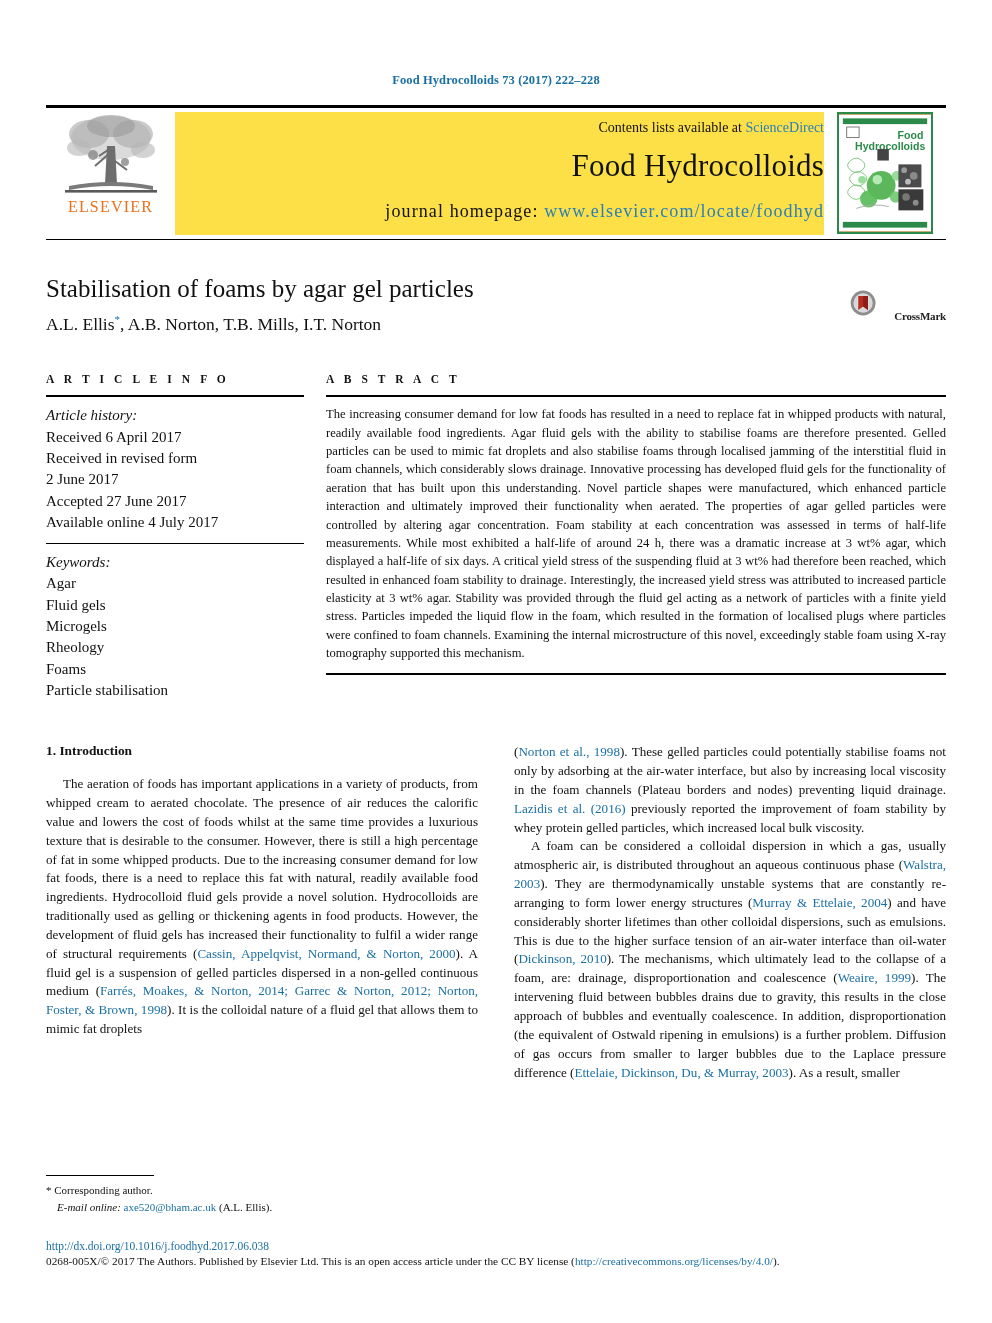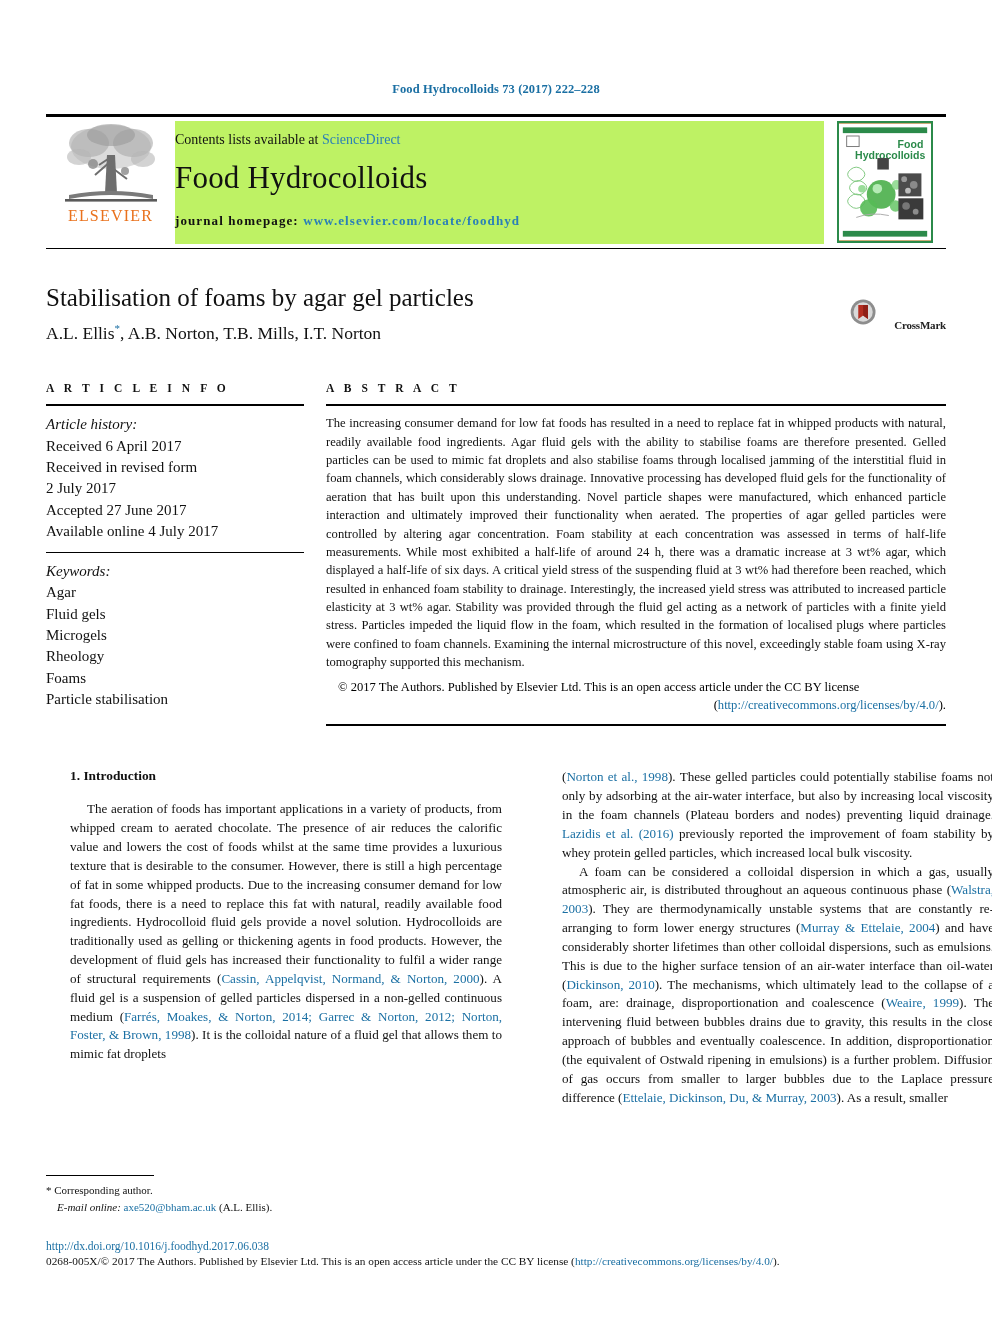--- a/index.html
+++ b/index.html
@@ -13,21 +13,21 @@
     font-family: "Liberation Serif", serif;
     color: #000000;
     position: relative;
     overflow: hidden;
   }
   .page {
     position: relative;
     width: 992px;
     height: 1323px;
     box-sizing: border-box;
-    padding: 9px 46px;
+    padding: 0 46px;
     border-radius: 18px;
   }
 
   
   .running-head {
     text-align: center;
     color: #1a6fa3;
     font-size: 12.5px;
     font-weight: bold;
     letter-spacing: .1px;
@@ -57,47 +57,46 @@
   .elsevier-word {
     font-family: "Liberation Serif", serif;
     font-size: 16px;
     letter-spacing: 1.2px;
     color: #E9711C;
     margin-top: 1px;
     line-height: 1;
   }
   .masthead-center {
     flex: 1 1 auto;
-    background: #bef264;
+    background: #fde047;
     margin: 4px 0 4px 0;
     display: flex;
     flex-direction: column;
-    align-items: flex-start;
+    align-items: flex-end;
     justify-content: center;
     padding: 6px 0 10px;
     box-sizing: border-box;
   }
   .contents-line {
     font-size: 14px;
     color: #111;
     margin-bottom: 14px;
   }
   .contents-line .sd { color: #2a7fb8; }
   .journal-name {
     font-size: 31px;
     color: #111;
     letter-spacing: .2px;
     margin-bottom: 20px;
     line-height: 1;
   }
   .homepage-line {
-    font-size: 13px;
+    font-size: 18px;
     letter-spacing: 1.1px;
     color: #111;
-    font-weight: bold;
   }
   .homepage-line .url { color: #2a7fb8; }
   .masthead-right {
     width: 122px;
     flex: 0 0 122px;
     display: flex;
     align-items: center;
     justify-content: center;
   }
   .cover {
@@ -187,21 +186,21 @@
   a.lnk, .lnk { color: #1a6fa3; text-decoration: none; }
 
   .hr-after-abstract { border-top: 2px solid #000; margin-top: 10px; }
 
   
   .body-cols {
     margin-top: 42px;
     display: flex;
     gap: 36px;
   }
-  .bcol { width: 432px; flex: 0 0 432px; position: relative; margin-left: 24px; }
+  .bcol { width: 432px; flex: 0 0 432px; position: relative; }
   .h2 {
     font-size: 13.4px;
     font-weight: bold;
     margin: 0 0 16px 0;
     color: #111;
   }
   .para {
     font-size: 13.1px;
     line-height: 1.44;
     text-align: justify;
@@ -331,44 +330,40 @@
 
   <div class="info-abstract">
 
     <div class="col-info">
       <div class="sec-label">A R T I C L E   I N F O</div>
       <div class="hr-thick"></div>
       <div class="info-text">
         <div class="ital">Article history:</div>
         <div>Received 6 April 2017</div>
         <div>Received in revised form</div>
-        <div>2 July 2017</div>
+        <div>2 June 2017</div>
         <div>Accepted 27 June 2017</div>
         <div>Available online 4 July 2017</div>
       </div>
       <div class="hr-thin"></div>
       <div class="info-text">
         <div class="ital">Keywords:</div>
         <div>Agar</div>
         <div>Fluid gels</div>
         <div>Microgels</div>
         <div>Rheology</div>
         <div>Foams</div>
         <div>Particle stabilisation</div>
       </div>
     </div>
 
     <div class="col-abstract">
       <div class="sec-label">A B S T R A C T</div>
       <div class="hr-thick"></div>
       <div class="abstract-text">The increasing consumer demand for low fat foods has resulted in a need to replace fat in whipped products with natural, readily available food ingredients. Agar fluid gels with the ability to stabilise foams are therefore presented. Gelled particles can be used to mimic fat droplets and also stabilise foams through localised jamming of the interstitial fluid in foam channels, which considerably slows drainage. Innovative processing has developed fluid gels for the functionality of aeration that has built upon this understanding. Novel particle shapes were manufactured, which enhanced particle interaction and ultimately improved their functionality when aerated. The properties of agar gelled particles were controlled by altering agar concentration. Foam stability at each concentration was assessed in terms of half-life measurements. While most exhibited a half-life of around 24 h, there was a dramatic increase at 3 wt% agar, which displayed a half-life of six days. A critical yield stress of the suspending fluid at 3 wt% had therefore been reached, which resulted in enhanced foam stability to drainage. Interestingly, the increased yield stress was attributed to increased particle elasticity at 3 wt% agar. Stability was provided through the fluid gel acting as a network of particles with a finite yield stress. Particles impeded the liquid flow in the foam, which resulted in the formation of localised plugs where particles were confined to foam channels. Examining the internal microstructure of this novel, exceedingly stable foam using X-ray tomography supported this mechanism.</div>
-      <div class="copyright">
-        <span class="lead">© 2017 The Authors. Published by Elsevier Ltd. This is an open access article under the CC BY license</span>
-        <span>(</span><span class="lnk">http://creativecommons.org/licenses/by/4.0/</span><span>).</span>
-      </div>
       <div class="hr-after-abstract"></div>
     </div>
   </div>
 
   <div class="body-cols">
 
     <div class="bcol">
       <div class="h2">1. Introduction</div>
       <p class="para"><span>The aeration of foods has important applications in a variety of products, from whipped cream to aerated chocolate. The presence of air reduces the calorific value and lowers the cost of foods whilst at the same time provides a luxurious texture that is desirable to the consumer. However, there is still a high percentage of fat in some whipped products. Due to the increasing consumer demand for low fat foods, there is a need to replace this fat with natural, readily available food ingredients. Hydrocolloid fluid gels provide a novel solution. Hydrocolloids are traditionally used as gelling or thickening agents in food products. However, the development of fluid gels has increased their functionality to fulfil a wider range of structural requirements (</span><span class="lnk">Cassin, Appelqvist, Normand, &amp; Norton, 2000</span><span>). A fluid gel is a suspension of gelled particles dispersed in a non-gelled continuous medium (</span><span class="lnk">Farrés, Moakes, &amp; Norton, 2014; Garrec &amp; Norton, 2012; Norton, Foster, &amp; Brown, 1998</span><span>). It is the colloidal nature of a fluid gel that allows them to mimic fat droplets</span></p>
     </div>

